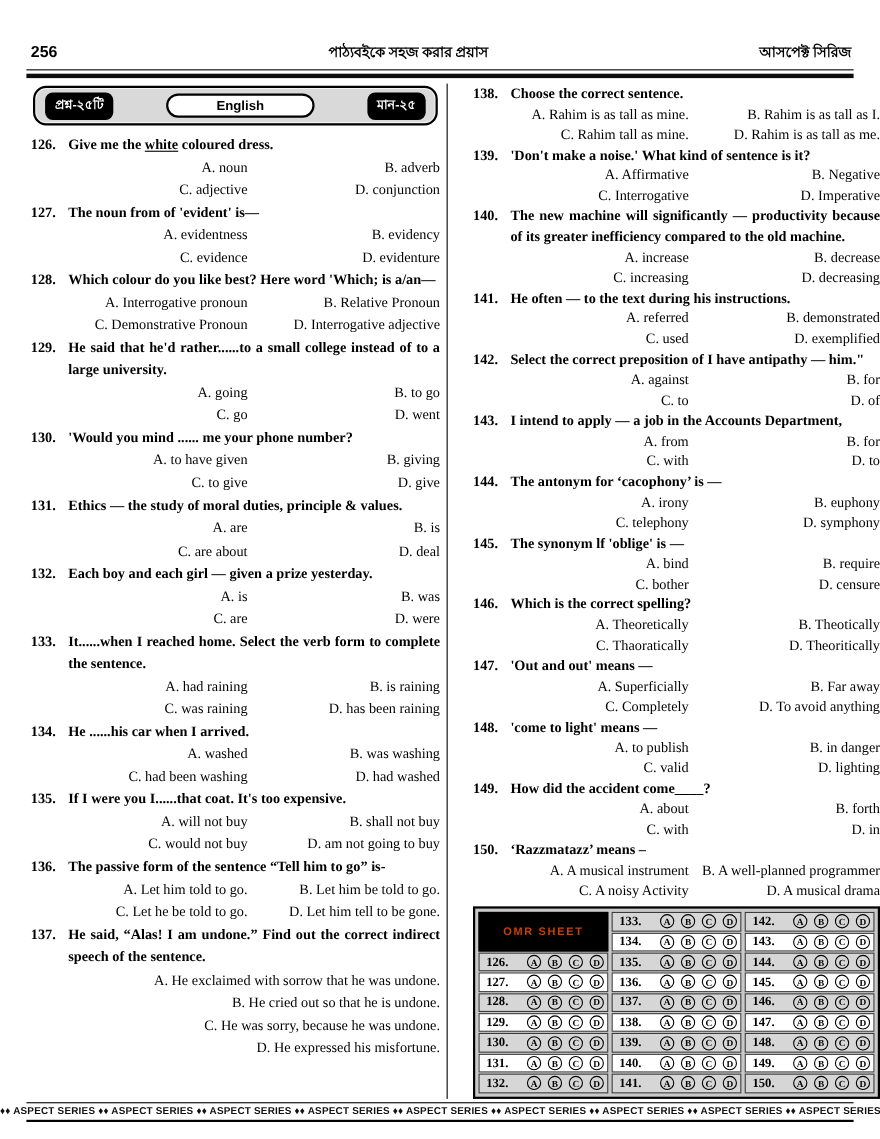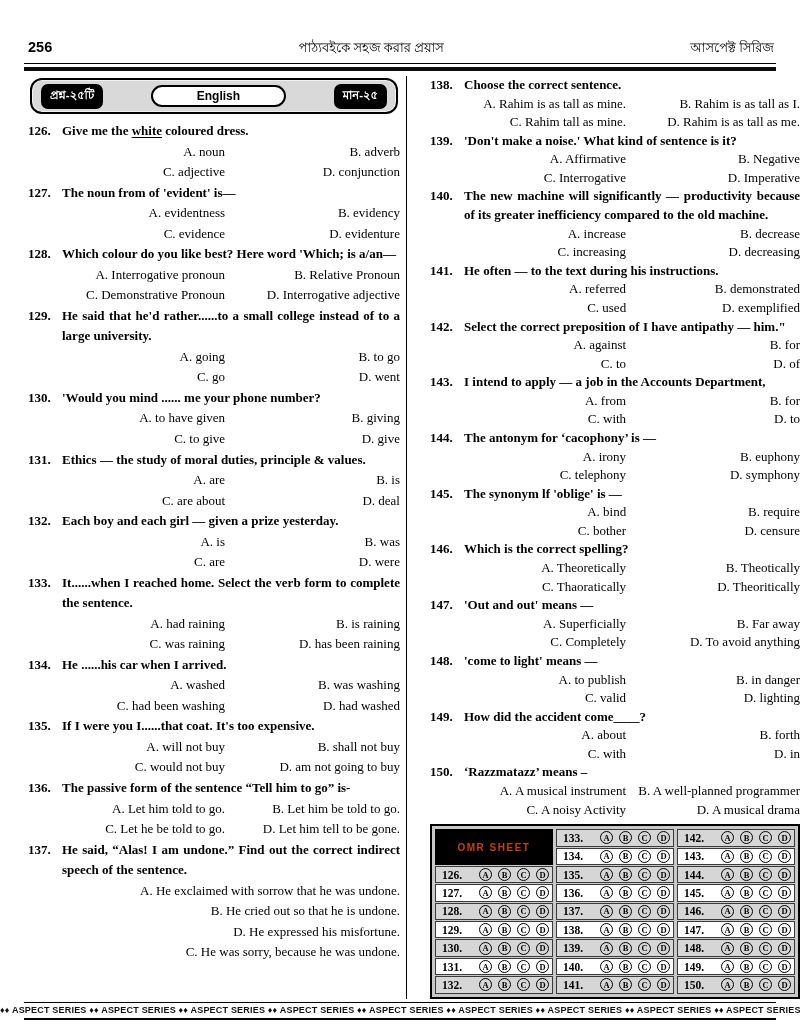--- a/index.html
+++ b/index.html
@@ -4,21 +4,21 @@
 <style>
   * { box-sizing: border-box; }
   html,body { margin:0; padding:0; background:#fff; }
   body { width:800px; height:1035px; font-family:"Liberation Serif", serif; color:#000; }
   .page { position:relative; width:800px; height:1035px; overflow:hidden; }
 
   
   .page-header { display:flex; justify-content:space-between; align-items:baseline;
                  padding:38px 26px 0 28px; }
   .page-number { font-family:"Liberation Sans", sans-serif; font-weight:bold; font-size:14.5px; }
-  .header-center, .header-right { font-weight:normal; font-size:13px; }
+  .header-center, .header-right { font-weight:bold; font-size:13px; }
   .rule-thin  { border-top:1.5px solid #000; margin:4px 24px 0 24px; }
   .rule-thick { border-top:4px solid #0d0d0d; margin:3px 24px 0 24px; }
 
   
   .columns { display:flex; align-items:stretch; padding:5px 12px 0 28px; }
   .col-left { width:372px; flex:none; }
   .col-right { flex:1; border-left:1.6px solid #000; margin-left:6px; padding-left:23px; }
 
   
   .subject-box { height:36px; border:2px solid #000; border-radius:12px; background:#d9d9d9;
@@ -219,22 +219,22 @@
               </div>
             </div>
           </div>
           <div class="question">
             <span class="q-num">137.</span>
             <div class="q-body">
               <div class="q-text">He said, “Alas! I am undone.” Find out the correct indirect speech of the sentence.</div>
               <div class="q-options stacked">
                 <div class="option">A. He exclaimed with sorrow that he was undone.</div>
                 <div class="option">B. He cried out so that he is undone.</div>
+                <div class="option">C. He was sorry, because he was undone.</div>
                 <div class="option">D. He expressed his misfortune.</div>
-                <div class="option">C. He was sorry, because he was undone.</div>
               </div>
             </div>
           </div>
         </div>
     </div>
 
     <div class="col-right">
       <div id="right-questions">
           <div class="question">
             <span class="q-num">138.</span>

